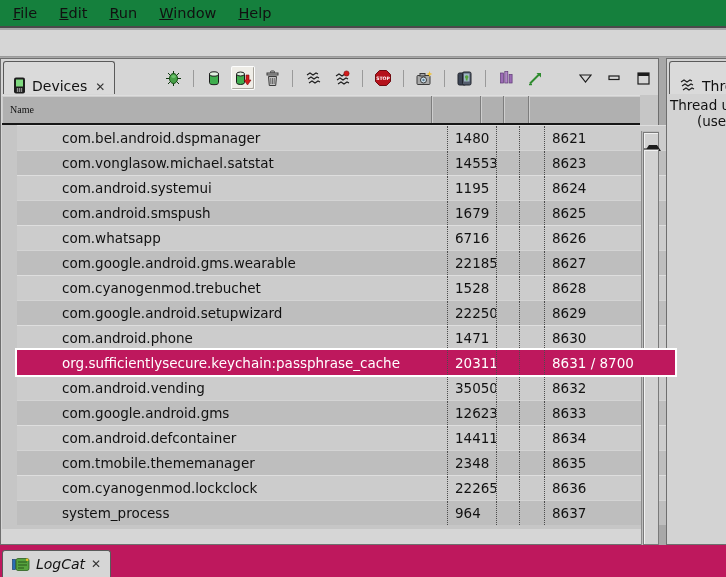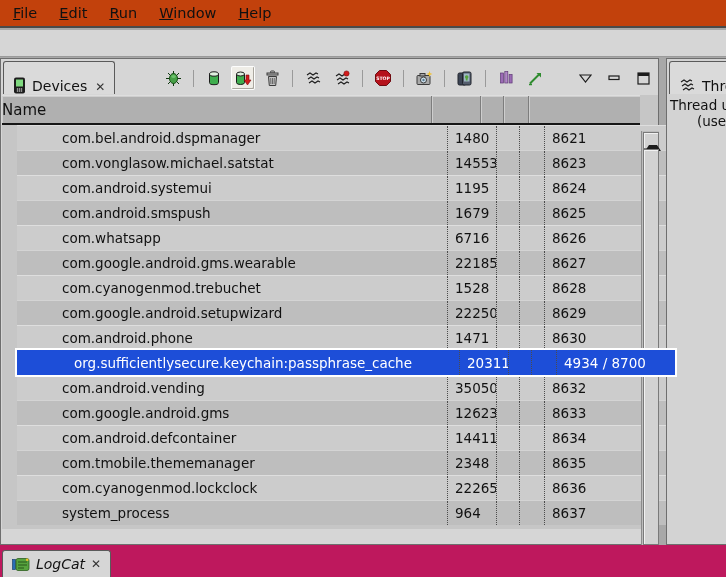--- a/index.html
+++ b/index.html
@@ -2,21 +2,21 @@
 <html><head>
 <meta charset="utf-8">
 <style>
   * { margin:0; padding:0; box-sizing:border-box; }
   html,body { width:726px; height:577px; overflow:hidden; }
   body { font-family:"DejaVu Sans", sans-serif; color:#111; background:#a8a8a8; position:relative; }
   #screen { position:absolute; inset:0; width:726px; height:577px; overflow:hidden; }
 
   
   #menubar { position:absolute; left:0; top:0; width:726px; height:28px;
-    background:#c2410c; border-bottom:2px solid #4a4a4a; display:flex; align-items:center; padding-left:2px; }
+    background:#15803d; border-bottom:2px solid #4a4a4a; display:flex; align-items:center; padding-left:2px; }
   .menu-item { font-size:14.5px; padding:4px 11px; cursor:default; }
   .menu-item .mn { text-decoration:underline; }
 
   
   #toolbar-strip { position:absolute; left:0; top:30px; width:726px; height:27px;
     background:#d6d6d6; border-bottom:1px solid #9a9a9a; }
 
   
   #main { position:absolute; left:0; top:58px; width:726px; height:487px; background:#a8a8a8; }
 
@@ -33,27 +33,27 @@
   #devices-toolbar { position:absolute; right:4px; top:6px; height:26px; display:flex; align-items:center; gap:7px; }
   .tool-btn { width:22px; height:22px; display:flex; align-items:center; justify-content:center; }
   .tool-btn.active { background:#efede7; box-shadow:0 0 0 1px #fdfdfd, inset -1px -1px 0 #a9a69e; border-radius:1px; }
   .tsep { width:1px; height:17px; background:#9a9a9a; margin:0 2px; }
   .tgap { width:14px; }
 
   
   #table { position:absolute; left:1px; top:36px; width:656px; height:434px; background:#c6c6c6; }
   #thead { position:absolute; left:0; top:0; width:638px; height:30px; background:#b0b0b0;
     border-top:1px solid #dedede; border-bottom:2px solid #161616; display:flex; }
-  .hcell { height:100%; display:flex; align-items:center; font-size:15px;
-    border-right:1px solid #7d7d7d; box-shadow:inset 1px 1px 0 #cecece; }
+  .hcell { height:100%; display:flex; align-items:center; padding-left:8px; font-size:10px;
+    border-right:1px solid #7d7d7d; box-shadow:inset 1px 1px 0 #cecece;font-family:Liberation Serif, serif; }
   #rows { position:absolute; left:15px; top:30px; width:658px; height:400px; }
   .trow { display:flex; height:25px; border-top:1px solid rgba(255,255,255,0.35); }
   .trow.light { background:#cccccc; }
   .trow.dark  { background:#bebebe; }
-  .trow.selected { background:#1d4ed8; color:#fff; box-shadow:0 0 0 2px #ffffff; position:relative; z-index:2; border-top:none;padding-left:12px; }
+  .trow.selected { background:#be185d; color:#fff; box-shadow:0 0 0 2px #ffffff; position:relative; z-index:2; border-top:none; }
   .c { height:100%; display:flex; align-items:center; font-size:13.5px; white-space:nowrap; overflow:hidden; }
   .c.name { width:430px; padding-left:45px; }
   .c.pid  { width:49px; padding-left:7px; border-left:1px dotted #4c4c4c; }
   .c.e1   { width:23px; border-left:1px dotted #4c4c4c; }
   .c.e2   { width:25px; border-left:1px dotted #4c4c4c; }
   .c.port { width:111px; padding-left:7px; border-left:1px dotted #4c4c4c; }
 
   
   .sb-btn { background:#d2d2d2; border:1px solid #7a7a7a; box-shadow:inset 1px 1px 0 #f1f1f1; display:flex; align-items:center; justify-content:center; }
   .sb-thumb { background:#d2d2d2; border:1px solid #7a7a7a; box-shadow:inset 1px 1px 0 #f1f1f1; }
@@ -310,21 +310,21 @@
               <div class="c pid">1471</div>
               <div class="c e1"></div>
               <div class="c e2"></div>
               <div class="c port">8630</div>
             </div>
             <div class="trow selected">
               <div class="c name">org.sufficientlysecure.keychain:passphrase_cache</div>
               <div class="c pid">20311</div>
               <div class="c e1"></div>
               <div class="c e2"></div>
-              <div class="c port">4934 / 8700</div>
+              <div class="c port">8631 / 8700</div>
             </div>
             <div class="trow light">
               <div class="c name">com.android.vending</div>
               <div class="c pid">35050</div>
               <div class="c e1"></div>
               <div class="c e2"></div>
               <div class="c port">8632</div>
             </div>
             <div class="trow dark">
               <div class="c name">com.google.android.gms</div>

